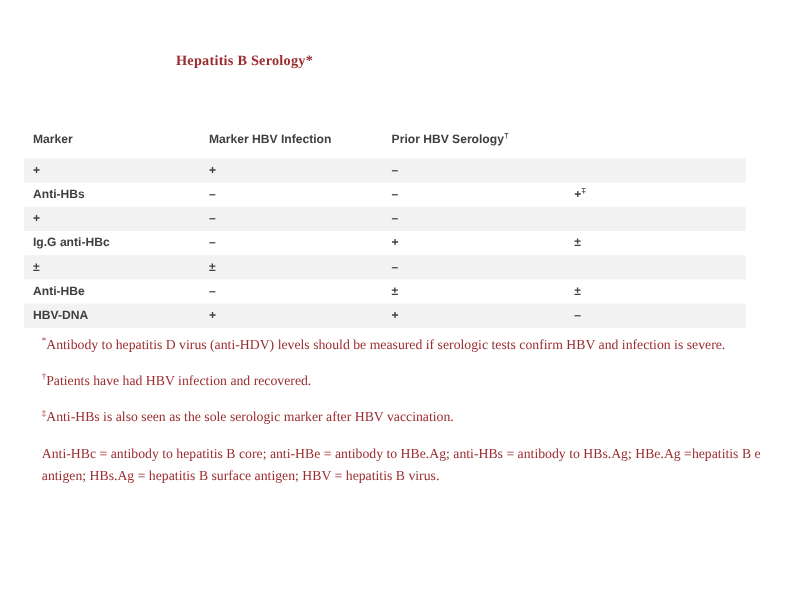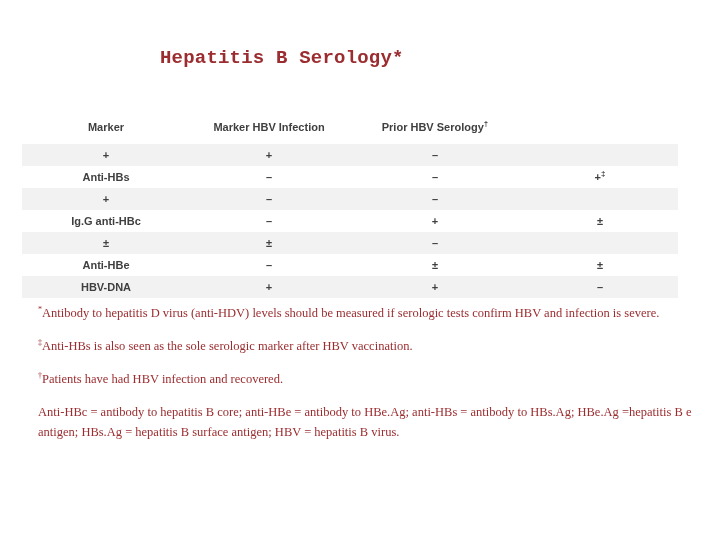--- a/index.html
+++ b/index.html
@@ -6,35 +6,34 @@
   html, body { width:720px; height:540px; background:#fff; }
   body { font-family:"Liberation Sans", sans-serif; }
 
   .slide {
     position:relative; width:720px; height:540px;
     background:var(--background, #ffffff); overflow:hidden;
   }
 
   .title {
     position:absolute; left:160px; top:47px;
-    font-size:19px; font-weight:bold;
+    font-size:13px; font-weight:bold;
     color:var(--accent, #9b2c2f);
-    font-family:Liberation Mono, monospace;
+    font-family:Liberation Serif, serif;
     letter-spacing:0.2px;
   }
 
   .table {
     position:absolute; left:22px; top:110px; width:656px;
     color:var(--table-text, #3f3f3f);
   }
   .trow {
     display:grid;
     grid-template-columns:160px 166px 166px 164px;
     align-items:center;
-    text-align:center;
   }
   .thead { height:34px; font-size:11px; font-weight:bold; }
   .tr    { height:22px; font-size:11px; font-weight:bold; }
   .tr.alt { background:var(--row-alt, #f2f2f2); }
   .th, .td { padding-left:8px; white-space:nowrap; overflow:hidden; }
   sup { font-size:8px; line-height:0; }
 
   .footnotes {
     position:absolute; left:22px; top:303px; width:656px;
     font-family:"Liberation Serif", serif;
@@ -106,18 +105,18 @@
       <div class="td">HBV-DNA</div>
       <div class="td">+</div>
       <div class="td">+</div>
       <div class="td"><span>–</span><sup></sup></div>
     </div>
 
   </div>
 
   <div class="footnotes">
     <p class="fn"><sup>*</sup><span>Antibody to hepatitis D virus (anti-HDV) levels should be measured if serologic tests confirm HBV and infection is severe.</span></p>
+    <p class="fn"><sup>†</sup><span>Patients have had HBV infection and recovered.</span></p>
     <p class="fn"><sup>‡</sup><span>Anti-HBs is also seen as the sole serologic marker after HBV vaccination.</span></p>
-    <p class="fn"><sup>†</sup><span>Patients have had HBV infection and recovered.</span></p>
     <p class="fn"><sup></sup><span>Anti-HBc = antibody to hepatitis B core; anti-HBe = antibody to HBe.Ag; anti-HBs = antibody to HBs.Ag; HBe.Ag =hepatitis B e antigen; HBs.Ag = hepatitis B surface antigen; HBV = hepatitis B virus.</span></p>
   </div>
 
 </div>
 
 </body></html>

